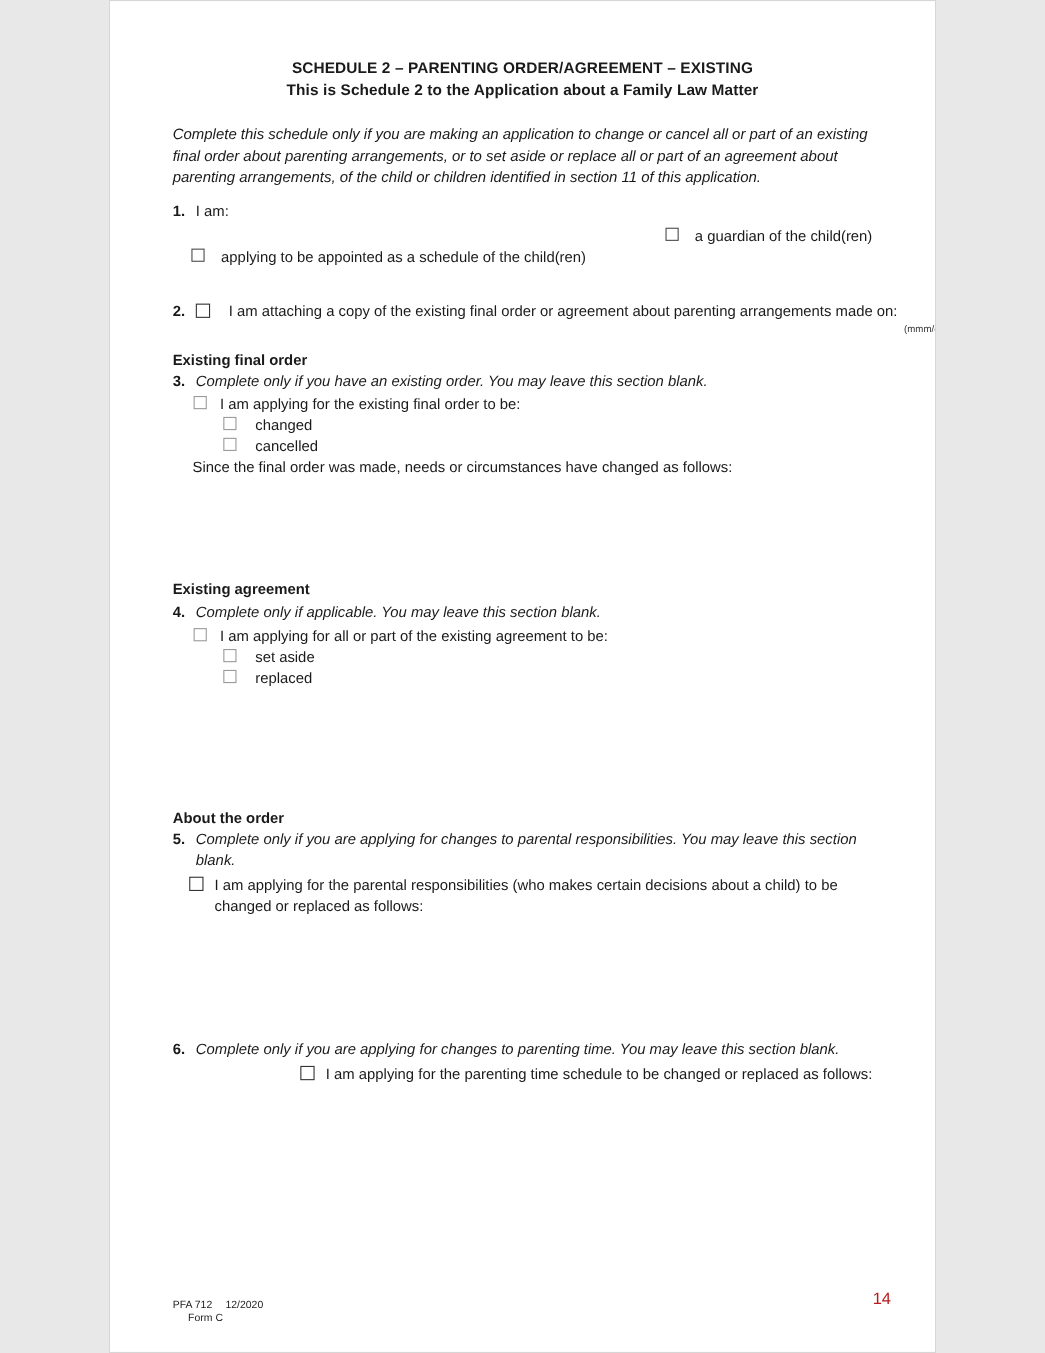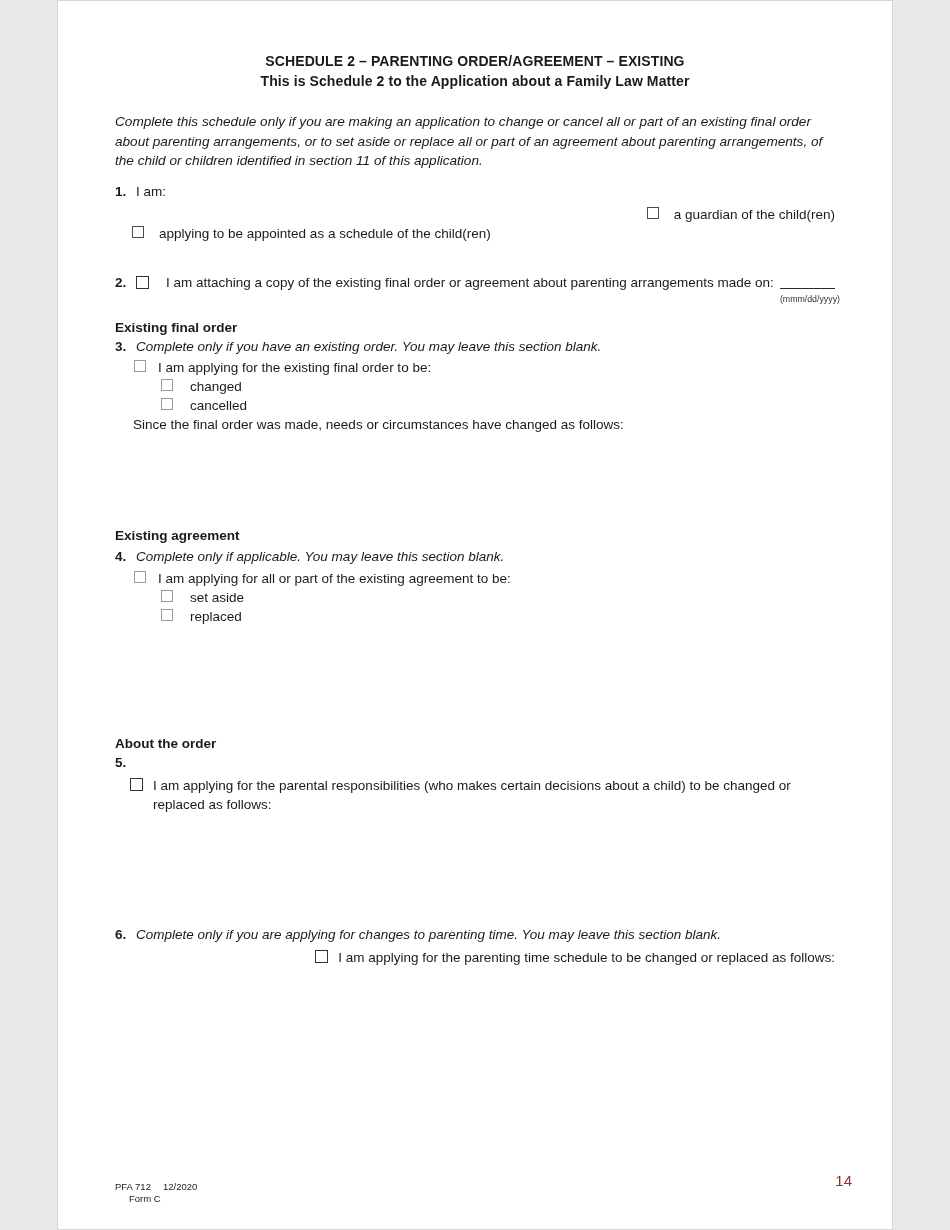--- a/index.html
+++ b/index.html
@@ -1,18 +1,18 @@
 <!DOCTYPE html>
 <html><head>
 <meta charset="utf-8">
 <style>
   html,body{margin:0;padding:0;background:#e8e8e8;}
   .page{
     position:relative;
-    width:836px;height:1230px;
+    width:752px;height:1230px;
     margin:0 auto;
     background:#ffffff;
     border:1px solid #d6d6d6;
     box-sizing:border-box;
     font-family:"Liberation Sans","DejaVu Sans",sans-serif;
     color:#1a1a1a;
     overflow:hidden;
   }
   .content{padding:50px 57px 0 57px;}
   .title{ text-align:center; font-weight:bold; font-size:14px; line-height:20px; letter-spacing:.1px;}
@@ -126,20 +126,21 @@
     <div class="cb-row sub">
       <span class="cb gray"></span>
         <span class="gap"></span>
       <span>replaced</span>
     </div>
     <div class="space" style="height:108px;"></div>
 
     <div class="heading">About the order</div>
     <div class="num-row" style="line-height:19px;">
       <span class="num">5.</span>
+      <span class="italic">Complete only if you are applying for changes to parental responsibilities. You may leave this section blank.</span>
     </div>
     <div class="cb-row lvl0 mt4">
       <span class="cb thin"></span>
         <span class="gap"></span>
       <span>I am applying for the parental responsibilities (who makes certain decisions about a child) to be changed or replaced as follows:</span>
     </div>
     <div class="space" style="height:111px;"></div>
 
     <div class="num-row" style="line-height:19px;">
       <span class="num">6.</span>

